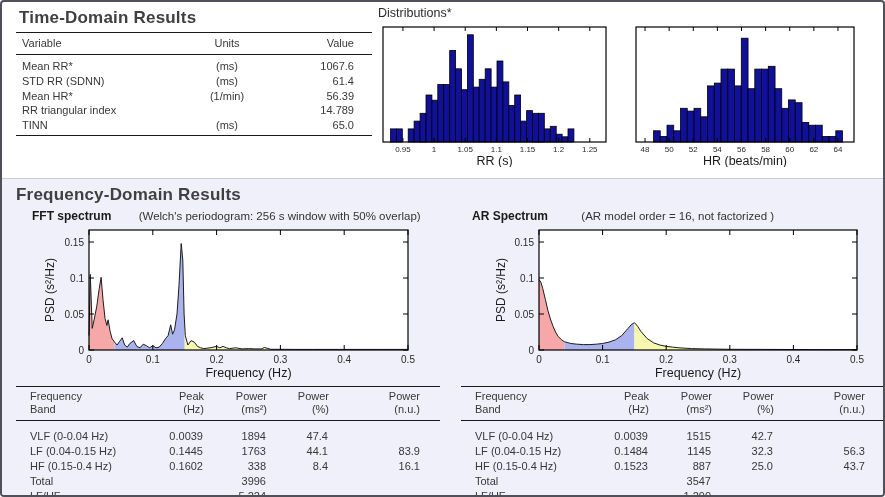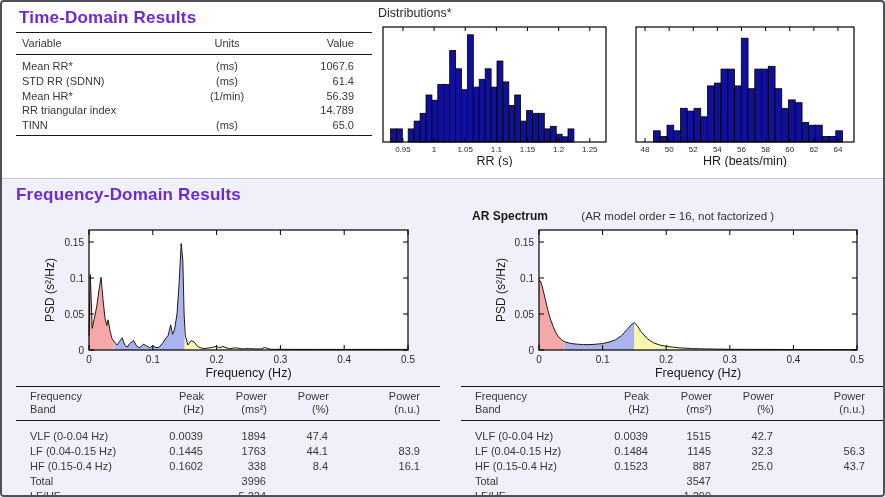--- a/index.html
+++ b/index.html
@@ -1,21 +1,21 @@
 <!DOCTYPE html>
 <html><head>
 <meta charset="utf-8">
 <style>
   html,body { margin:0; padding:0; background:#ffffff; }
   .frame {
     position:relative; width:885px; height:497px; box-sizing:border-box;
     border:2px solid #50505a; border-radius:4px; background:#ffffff;
     overflow:hidden; font-family:"Liberation Sans", sans-serif; color:#383838;
   }
-  .sec-title { position:absolute; font-size:17px; font-weight:bold; color:#6d28d9; letter-spacing:0.2px; }
+  .sec-title { position:absolute; font-size:17px; font-weight:bold; color:#404040; letter-spacing:0.2px; }
   .freq-section { position:absolute; left:0; right:0; top:176px; bottom:0; background:#f0f0fa; border-top:1px solid #c8c8dc; }
   .small-label { position:absolute; font-size:12.5px; color:#2a2a2a; }
   .plot-label-row { position:absolute; font-size:12px; color:#1a1a1a; white-space:nowrap; }
   .plot-label-row .bold { font-weight:bold; }
   .plot-label-row .note { font-weight:normal; font-size:11.5px; color:#333; }
   svg { position:absolute; font-family:"Liberation Sans", sans-serif; }
 
   table { border-collapse:collapse; table-layout:fixed; }
   .td-table { position:absolute; left:14px; top:30px; width:356px; font-size:11px; color:#383838;
               border-top:1.5px solid #1a1a1a; border-bottom:1.5px solid #1a1a1a; }
@@ -217,20 +217,24 @@
         <line x1="205.96349557522126" y1="2" x2="205.96349557522126" y2="6" stroke="#000" stroke-width="1"></line>
         <text x="205.96349557522126" y="127" text-anchor="middle" font-size="8" fill="#2a2a2a">64</text>
       </g>
       <text x="113" y="140" text-anchor="middle" font-size="12.5" fill="#1a1a1a">HR (beats/min)</text>
     </svg>
 
   <div class="freq-section"></div>
 
   <div class="sec-title" style="left:14px; top:183px;">Frequency-Domain Results</div>
 
+  <div class="plot-label-row" style="left:30px; top:207px;">
+    <span class="bold">FFT spectrum</span>
+    <span class="note" style="margin-left:24px;">(Welch's periodogram: 256 s window with 50% overlap)</span>
+  </div>
 
   <div class="plot-label-row" style="left:470px; top:207px;">
     <span class="bold">AR Spectrum</span>
     <span class="note" style="margin-left:30px;">(AR model order = 16, not factorized )</span>
   </div>
 
   <svg id="fft-spec" width="436" height="152" style="left:12px; top:226px;">
       <rect x="75" y="2" width="319" height="120" fill="#ffffff"></rect>
       <g>
         <polygon points="75.0,122 75.0,107.6 76.3,46.4 78.2,100.4 80.1,91.8 82.7,78.8 85.2,60.8 87.1,49.3 89.0,71.6 91.0,90.3 92.9,97.5 94.1,91.8 96.1,103.3 98.0,110.5 100.5,114.1 100.5,122" fill="#f6a8a8"></polygon>

